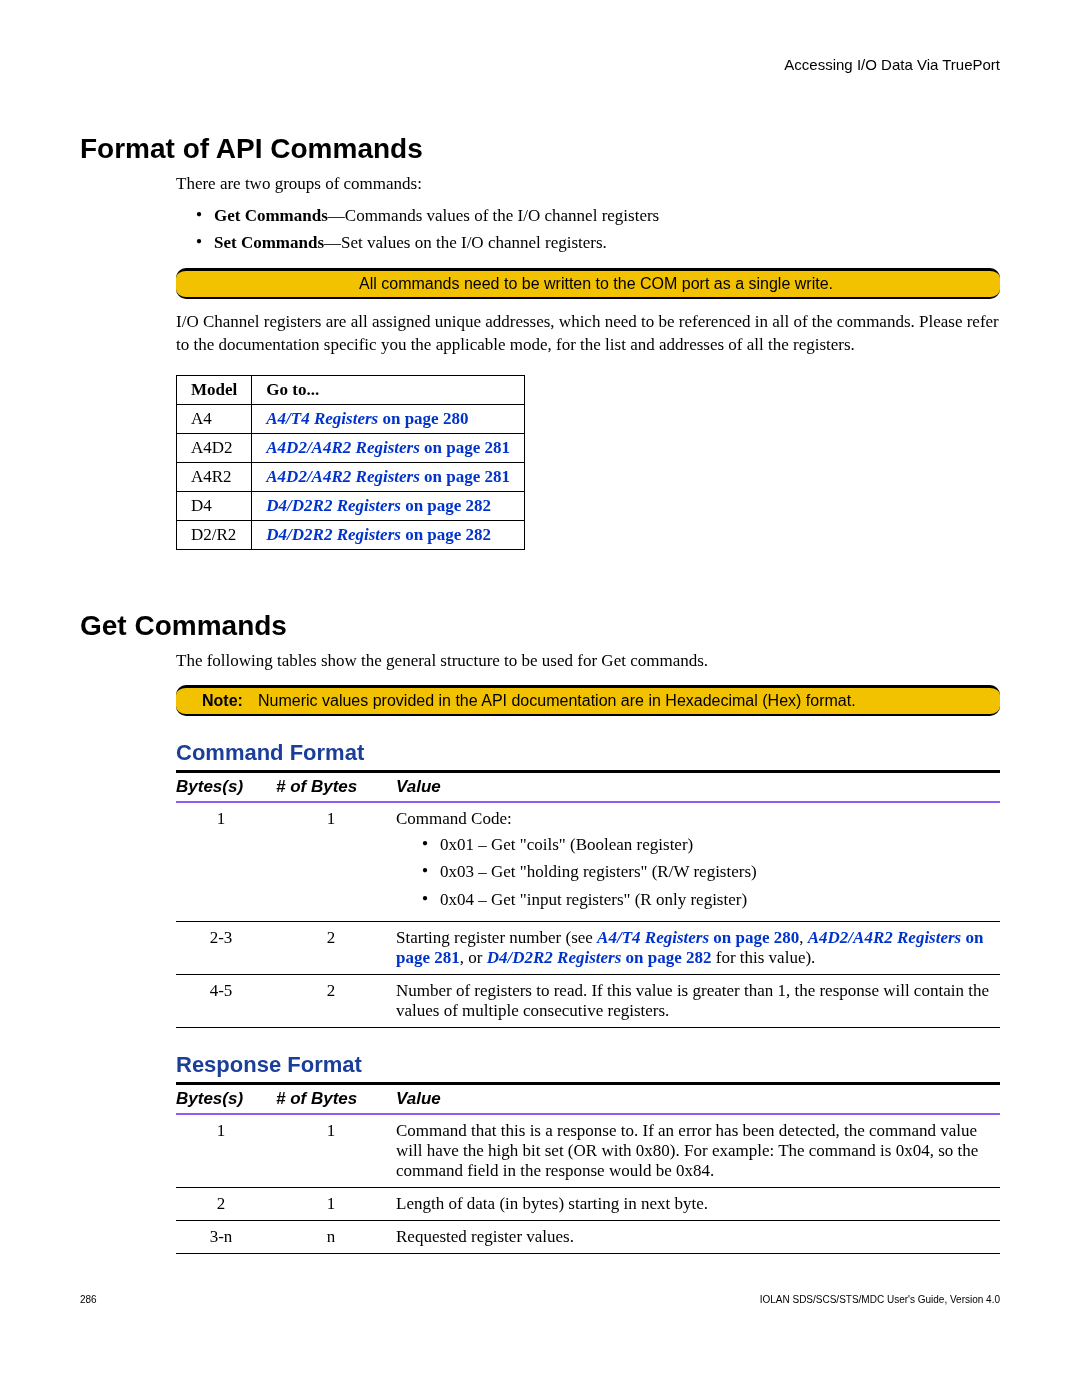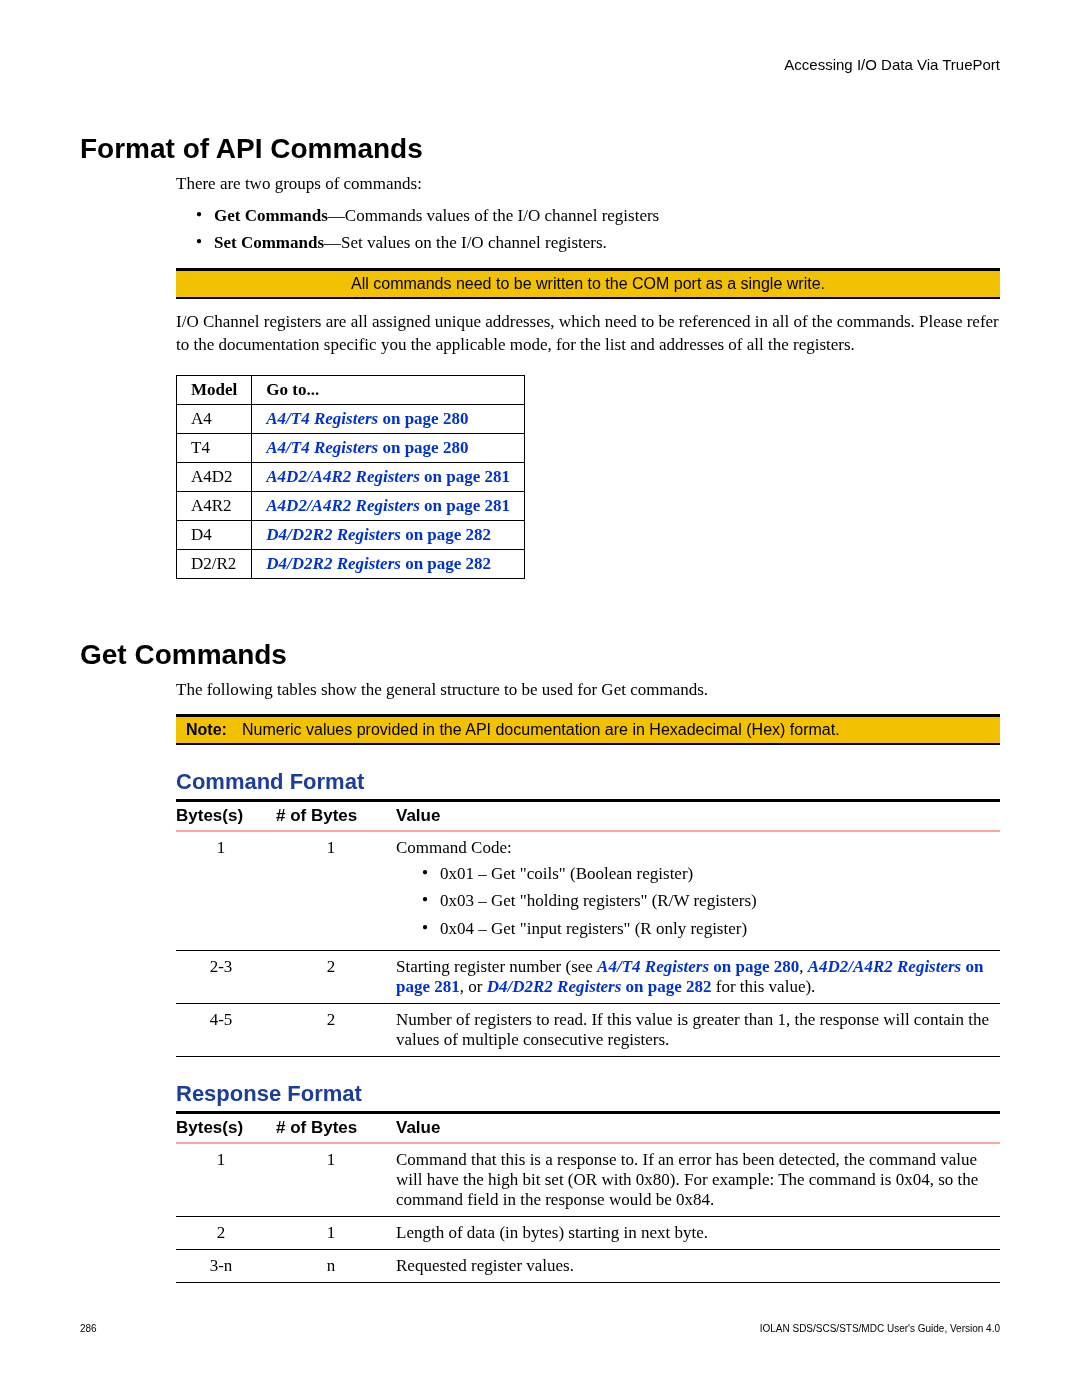--- a/index.html
+++ b/index.html
@@ -50,25 +50,26 @@
     position: absolute;
     left: 0;
     top: 0;
     font-size: 10px;
     line-height: 24px;
   }
   .note-box {
     background: #f2c200;
     border-top: 3px solid #000;
     border-bottom: 2px solid #000;
-    padding: 4px 10px 4px 10px;
+    padding: 4px 10px 4px 26px;
     font-family: Arial, Helvetica, sans-serif;
     font-size: 16px;
     margin: 12px 0 12px 0;
     display: flex;
+    border-radius: 10px;
   }
   .note-box .note-label {
     font-weight: bold;
     width: 56px;
     flex: 0 0 auto;
   }
   .note-box.centered {
     justify-content: center;
     text-align: center;
   }
@@ -113,21 +114,22 @@
     margin: 24px 0 4px 0;
   }
   table.byte-table {
     border-collapse: collapse;
     width: 100%;
     font-size: 17px;
     margin-top: 4px;
   }
   table.byte-table thead tr {
     border-top: 3px solid #000;
-    border-bottom: 2px solid #fca5a5;
+    border-bottom: 2px solid #8b5cf6;
+    font-style: italic;
   }
   table.byte-table th {
     font-family: Arial, Helvetica, sans-serif;
     font-weight: bold;
     text-align: left;
     padding: 4px 10px 4px 0;
   }
   table.byte-table td {
     border-bottom: 1px solid #000;
     padding: 6px 10px 6px 0;
@@ -172,24 +174,20 @@
     <p>I/O Channel registers are all assigned unique addresses, which need to be referenced in all of the commands. Please refer to the documentation specific you the applicable mode, for the list and addresses of all the registers.</p>
 
     <table class="model-table">
       <tbody>
           <tr>
         <th>Model</th>
         <th>Go to...</th>
       </tr>
       <tr>
         <td class="center">A4</td>
-        <td class="goto"><span class="link-blue">A4/T4 Registers</span><span class="link-page"> on page 280</span></td>
-      </tr>
-      <tr>
-        <td class="center">T4</td>
         <td class="goto"><span class="link-blue">A4/T4 Registers</span><span class="link-page"> on page 280</span></td>
       </tr>
       <tr>
         <td class="center">A4D2</td>
         <td class="goto"><span class="link-blue">A4D2/A4R2 Registers</span><span class="link-page"> on page 281</span></td>
       </tr>
       <tr>
         <td class="center">A4R2</td>
         <td class="goto"><span class="link-blue">A4D2/A4R2 Registers</span><span class="link-page"> on page 281</span></td>
       </tr>

